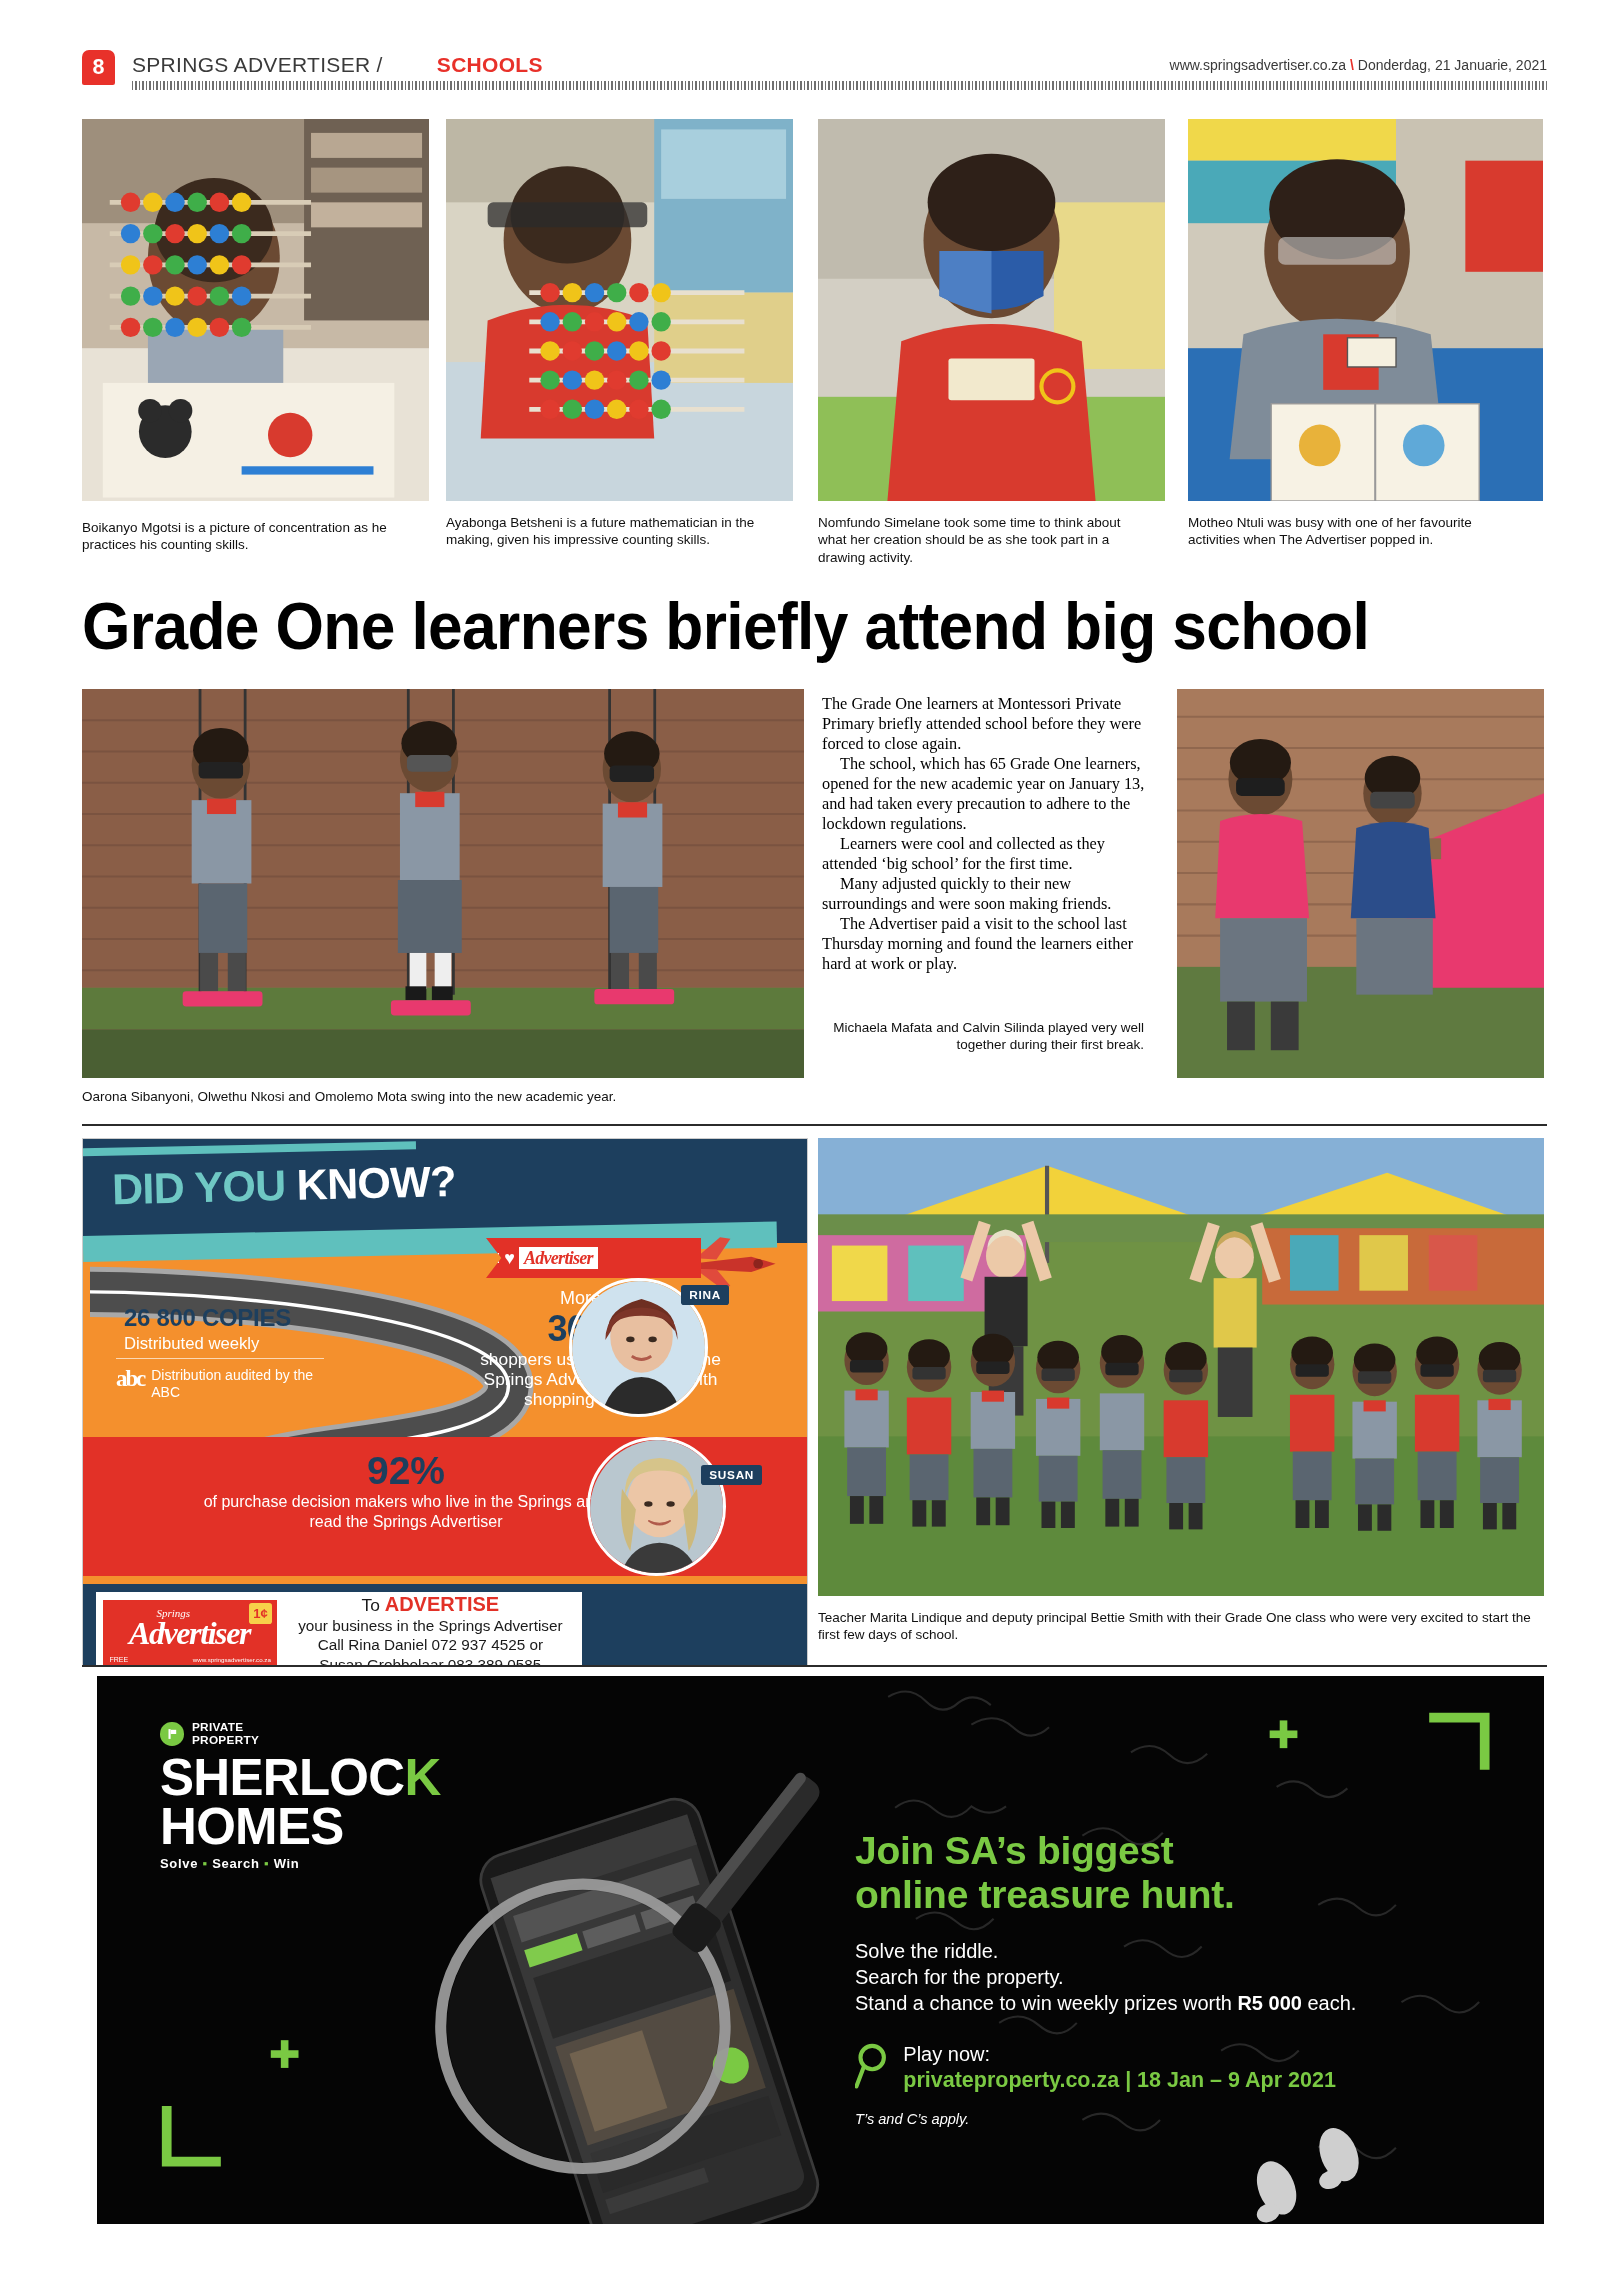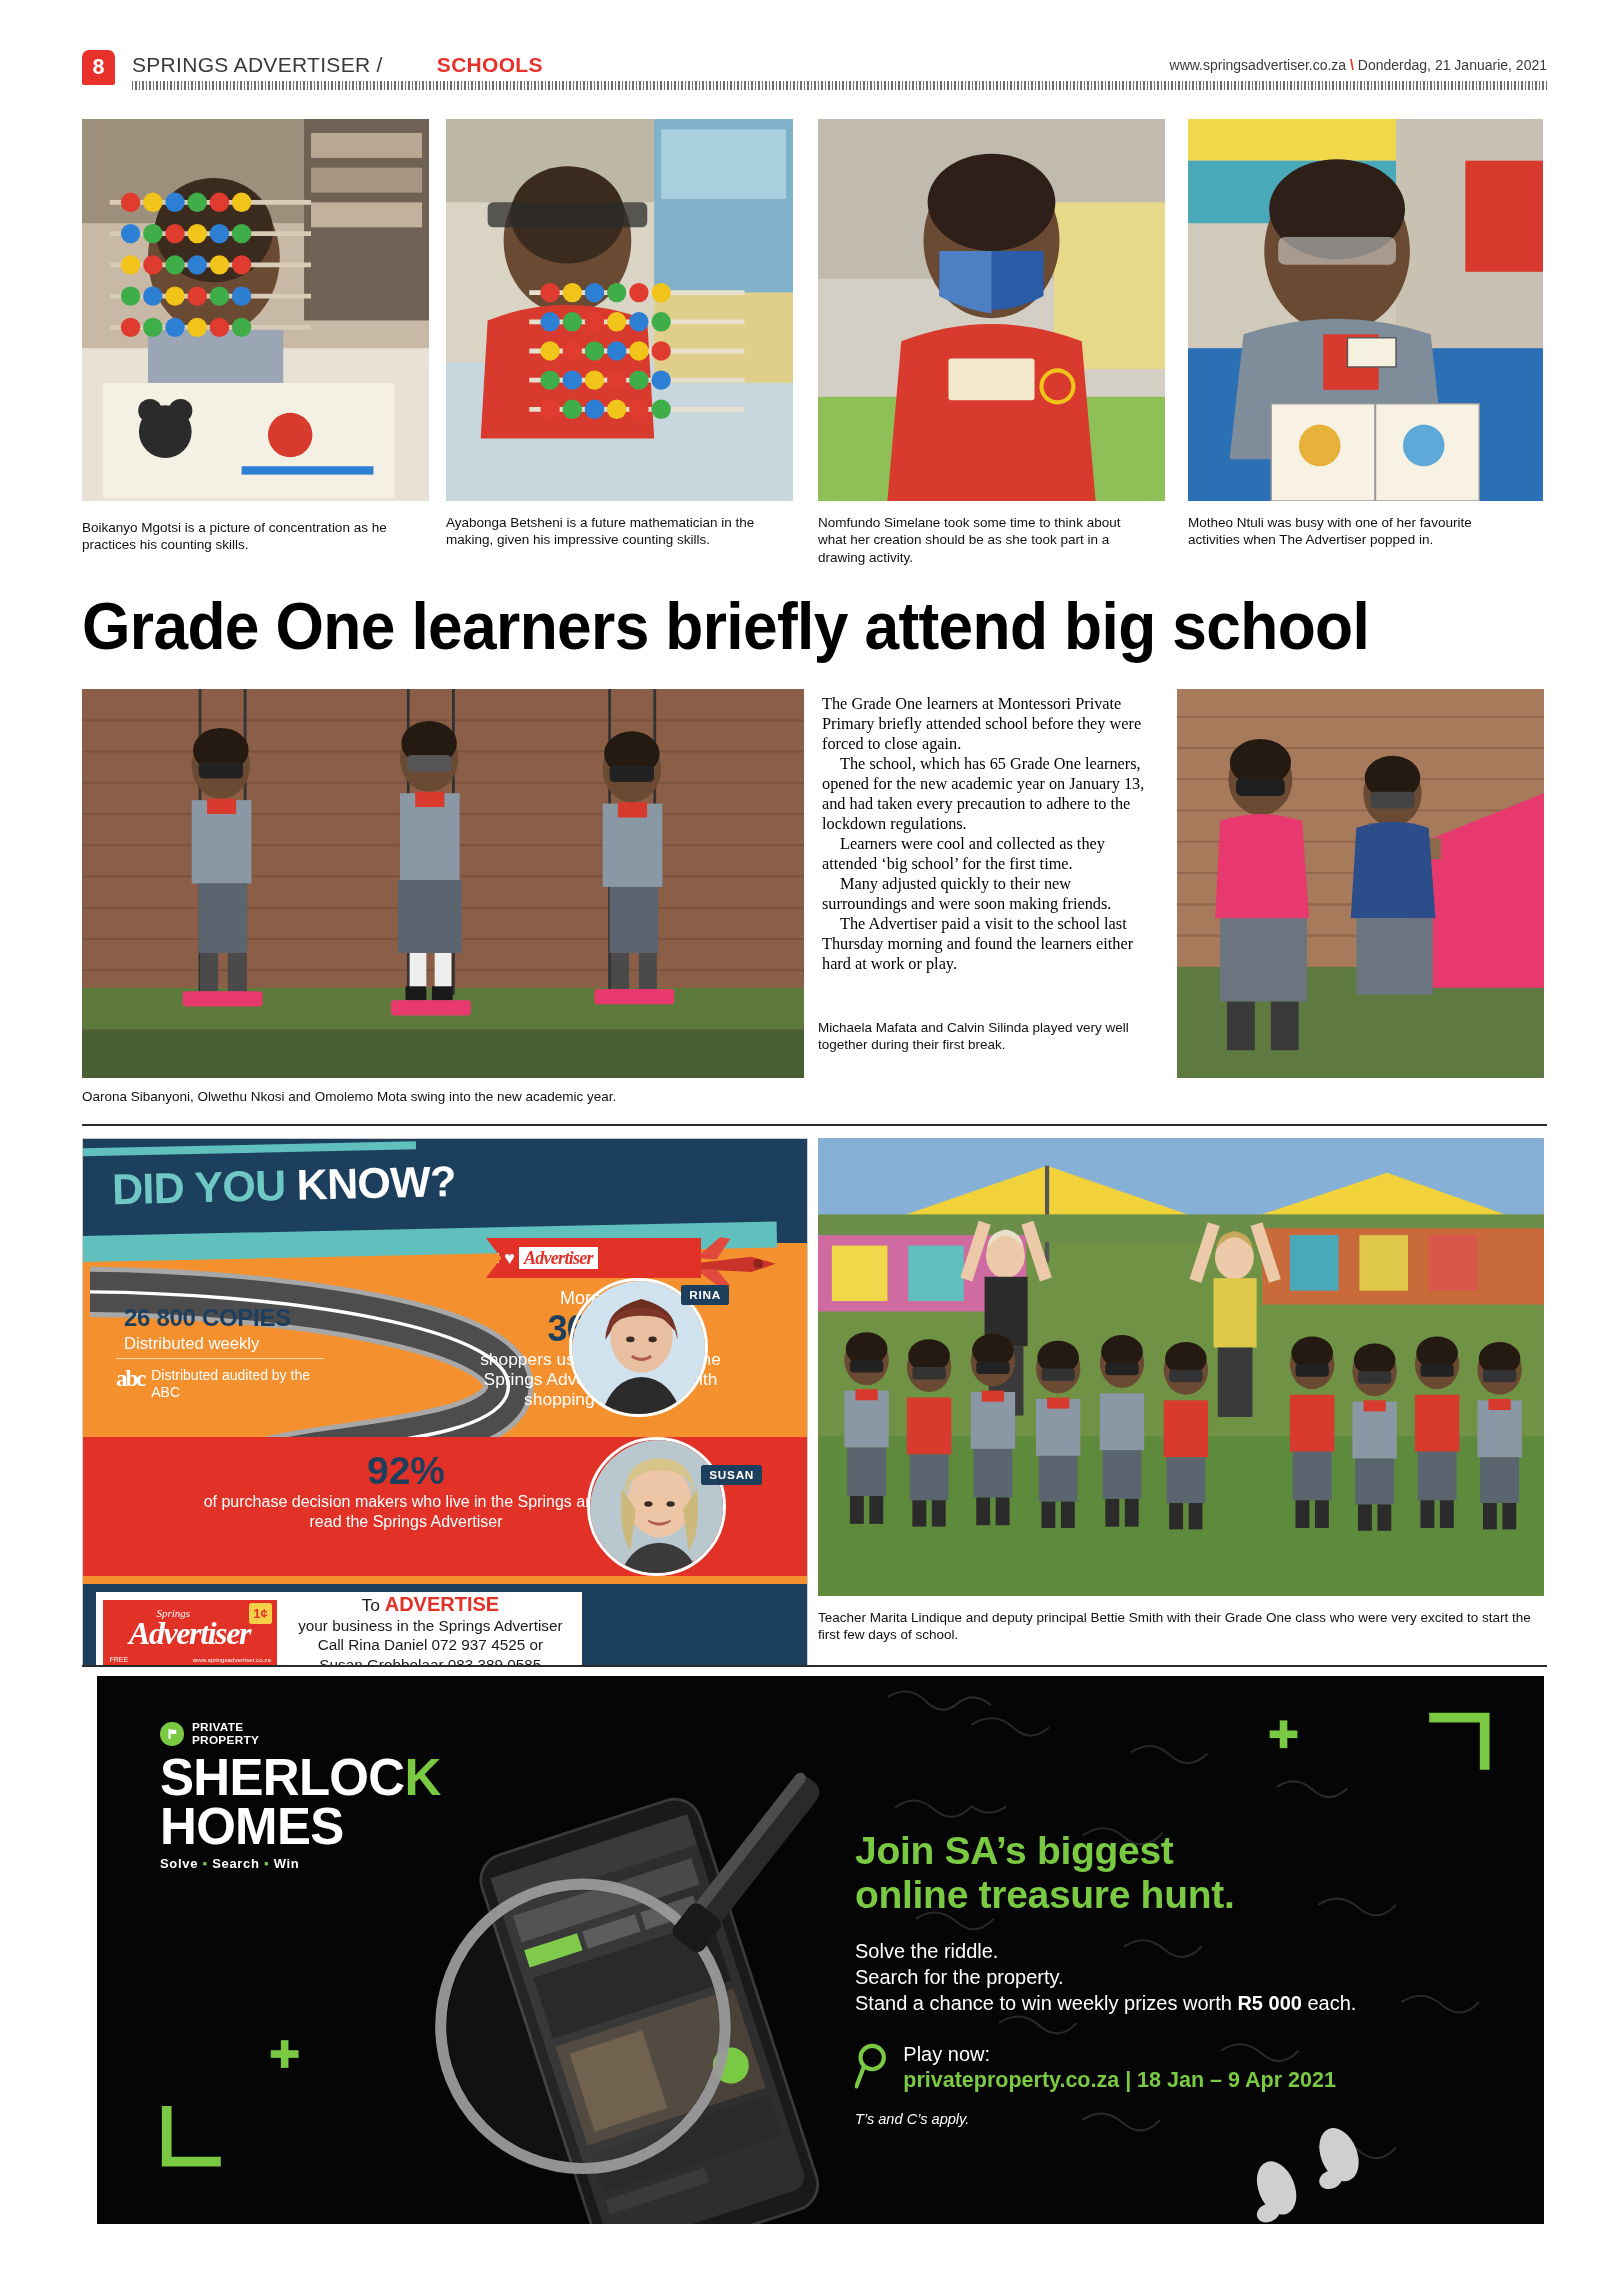--- a/index.html
+++ b/index.html
@@ -44,21 +44,21 @@
       #6f6f6f 0px, #6f6f6f 1.4px, #ffffff 1.4px, #ffffff 3.5px);
   }
 
   
   .photo { position: absolute; overflow: hidden; background: #cfcfcf; }
   .caption {
     position: absolute;
     font-size: 13.5px; line-height: 17.4px; color: #111;
     font-family: "Liberation Sans Narrow", "Liberation Sans", sans-serif;
   }
-  .caption.center { text-align: left; }
+  .caption.center { text-align: right; }
 
   
   .headline {
     position: absolute;
     left: 82px; top: 591px; width: 1461px;
     font-size: 67px; line-height: 69px;
     font-weight: bold;
     letter-spacing: -0.7px;
     color: #000;
     font-family: "Liberation Sans Narrow", "Liberation Sans", sans-serif;
@@ -574,21 +574,21 @@
     </svg>
   </div>
 
   <div class="ig-copies">
     <div class="big">26 800 COPIES</div>
     <div class="sub">Distributed weekly</div>
   </div>
   <div class="ig-divider-line"></div>
   <div class="ig-abc">
     <span class="ig-abc-logo">abc</span>
-    <span class="ig-abc-text">Distributed audited by the ABC</span>
+    <span class="ig-abc-text">Distribution audited by the ABC</span>
   </div>
 
   <div class="ig-sign">
     <div class="ig-sign-post"></div>
     <div class="ig-sign-plank" style="top:2.8px; width:161px; height:30.5px; padding-left:18px;">
         <span>CAXTON</span>
       </div>
     <div class="ig-sign-plank" style="top:39px; left:12.5px; width:149px; height:30.5px; padding-left:29px;">
         <span>ROOTS</span>
       </div>

